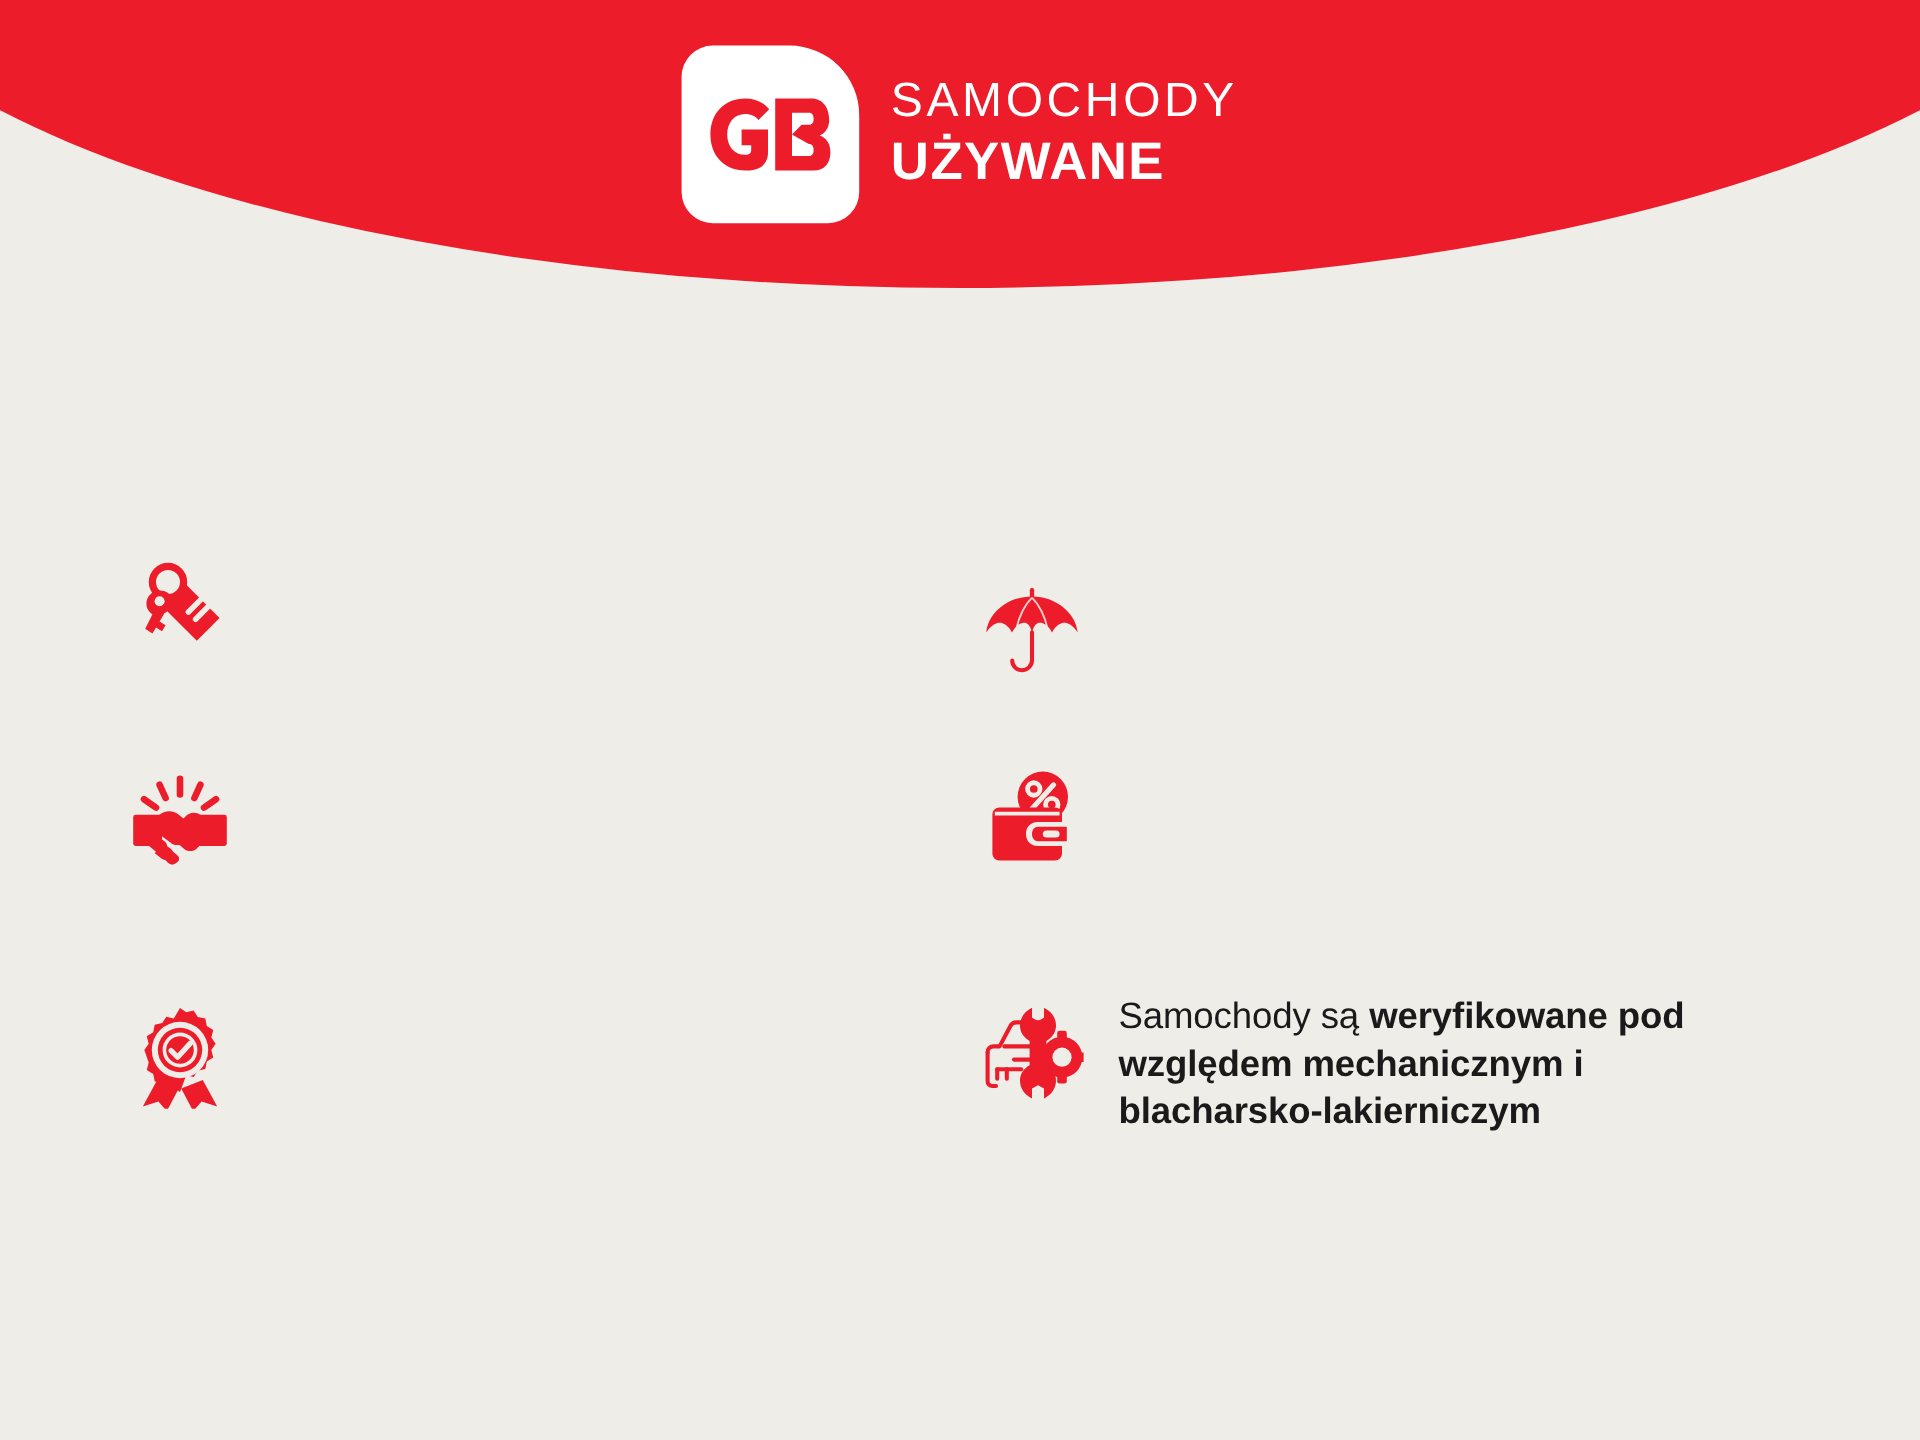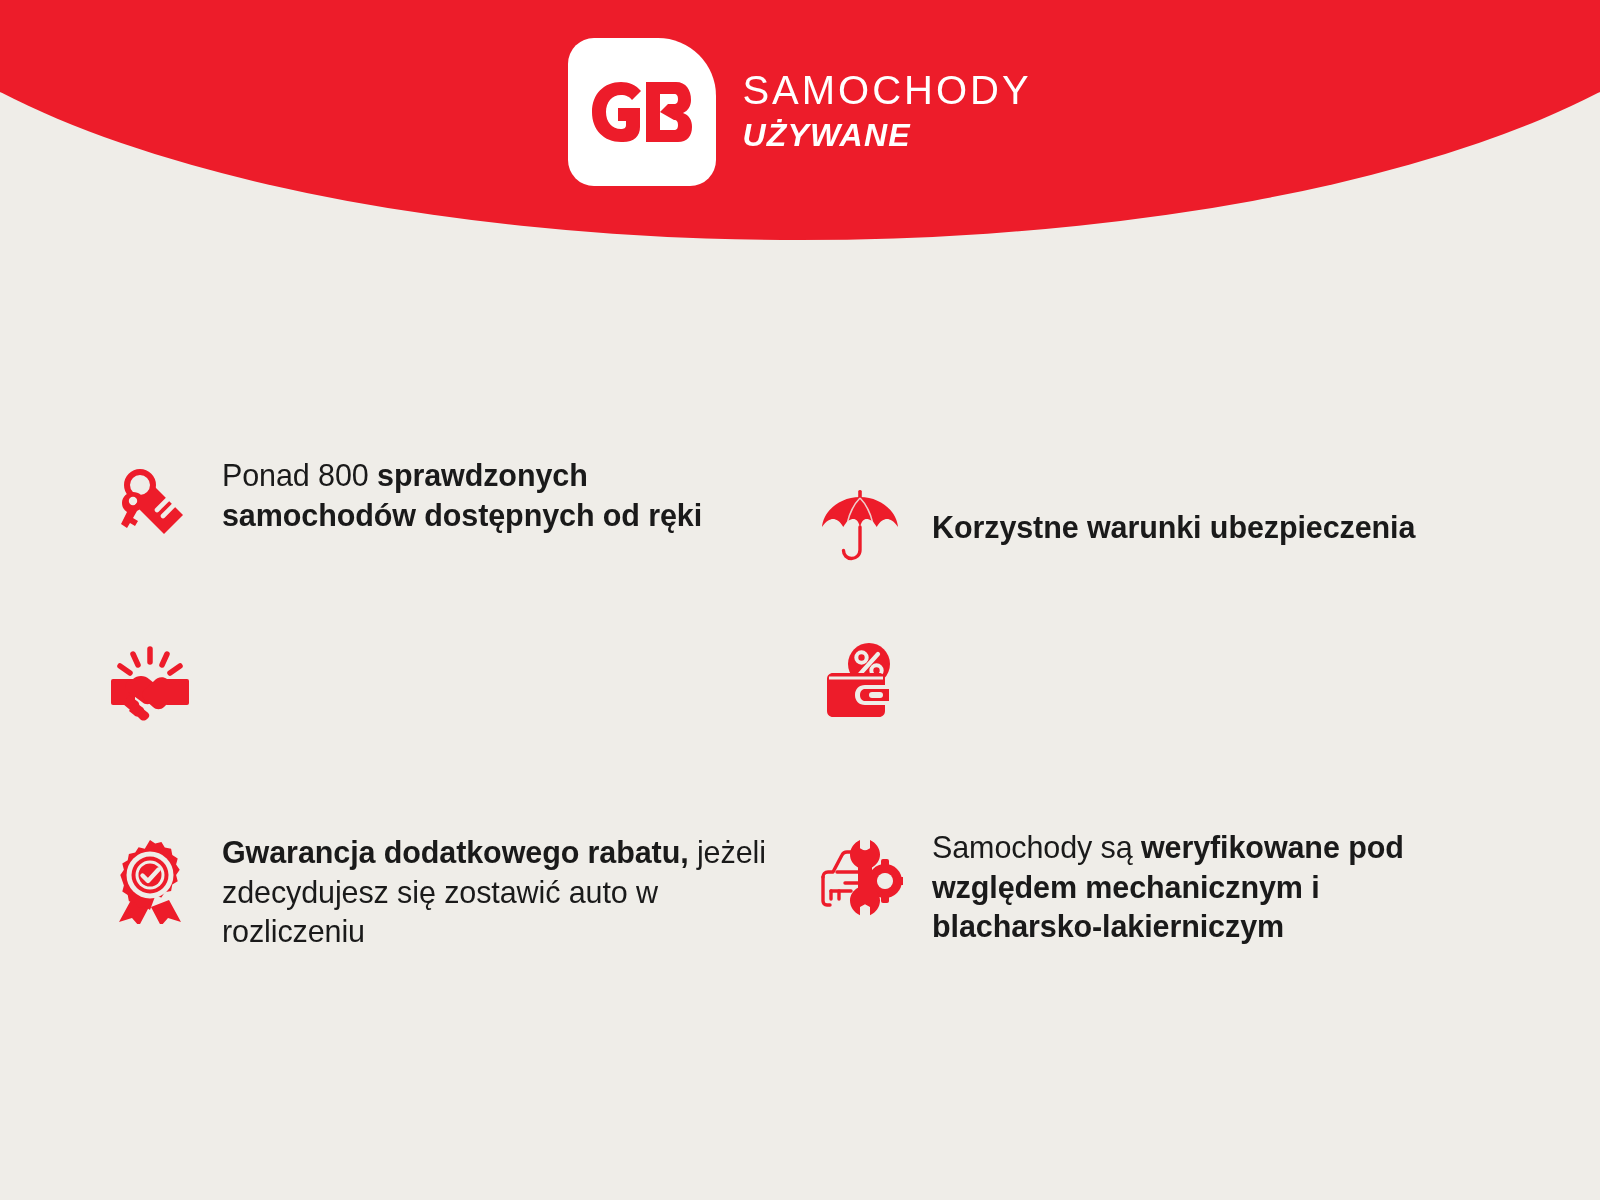--- a/index.html
+++ b/index.html
@@ -56,26 +56,25 @@
     line-height:1.0;
     padding-bottom:4px;
   }
   #wordmark-line1 {
     font-size:40px;
     font-weight:400;
     letter-spacing:3.0px;
     display:block;
   }
   #wordmark-line2 {
-    font-size:32px;
+    font-size:44px;
     font-weight:700;
     letter-spacing:1.2px;
     display:block;
     margin-top:9px;
-    font-style:italic;
   }
 
   
   #features {
     position:absolute;
     left:0; right:0;
     top:430px;
     z-index:2;
     display:grid;
     grid-template-columns:710px 700px;
@@ -163,23 +162,20 @@
             <circle cx="26" cy="40" r="4.2" fill="#EFEDE8"></circle>
 
             <path d="M47 25 L76 54 L57 73 L28 44 Z"></path>
             <g stroke="#EFEDE8" stroke-width="4.6" stroke-linecap="round">
               <line x1="50" y1="49" x2="62" y2="37"></line>
               <line x1="56" y1="55" x2="68" y2="43"></line>
             </g>
           </g>
         </svg>
       </div>
-      <div class="feature-text">
-        <span>Ponad 800 </span><b>sprawdzonych samochodów dostępnych od ręki</b>
-      </div>
     </div>
 
     <div class="feature-item">
       <div class="feature-icon icon-top">
         <svg width="86" height="86" viewBox="0 0 86 86" aria-hidden="true">
           <g fill="#ED1C2A">
 
             <g stroke="#ED1C2A" stroke-width="5.5" stroke-linecap="round">
               <line x1="43" y1="6" x2="43" y2="19"></line>
               <line x1="26" y1="11" x2="31" y2="22"></line>
@@ -218,23 +214,20 @@
 
             <circle cx="43" cy="37" r="23.5" fill="#EFEDE8"></circle>
             <circle cx="43" cy="37" r="18.5" fill="#ED1C2A"></circle>
             <circle cx="43" cy="37" r="14.5" fill="#EFEDE8"></circle>
             <circle cx="43" cy="37" r="11.5" fill="#ED1C2A"></circle>
 
             <path d="M35.5 37.5 L41 43 L51.5 31.5" fill="none" stroke="#EFEDE8" stroke-width="4.4" stroke-linecap="round" stroke-linejoin="round"></path>
           </g>
         </svg>
       </div>
-      <div class="feature-text">
-        <b>Gwarancja dodatkowego rabatu,</b><span> jeżeli zdecydujesz się zostawić auto w rozliczeniu</span>
-      </div>
     </div>
 
   </div>
 
   <div class="feature-col col-right">
 
     <div class="feature-item align-center">
       <div class="feature-icon icon-center">
         <svg width="86" height="86" viewBox="0 0 86 86" aria-hidden="true">
           <g fill="#ED1C2A">
@@ -249,23 +242,20 @@
                      C80 29 64 14 43 14 Z"></path>
 
             <g stroke="#EFEDE8" stroke-width="1.6" fill="none" opacity="0.85">
               <path d="M43 15 C36 22 32 32 30 41"></path>
               <path d="M43 15 C50 22 54 32 56 41"></path>
             </g>
 
             <path d="M43 44 L43 67 C43 72 39 75.5 34.5 75.5 C30 75.5 26.5 72 26.5 67.5" fill="none" stroke="#ED1C2A" stroke-width="3.4" stroke-linecap="round"></path>
           </g>
         </svg>
-      </div>
-      <div class="feature-text">
-        <b>Korzystne warunki ubezpieczenia</b>
       </div>
     </div>
 
     <div class="feature-item">
       <div class="feature-icon icon-top">
         <svg width="86" height="86" viewBox="0 0 86 86" aria-hidden="true">
           <g fill="#ED1C2A">
 
             <circle cx="52" cy="27" r="21"></circle>
             <g stroke="#EFEDE8" stroke-width="4.2" stroke-linecap="round">

